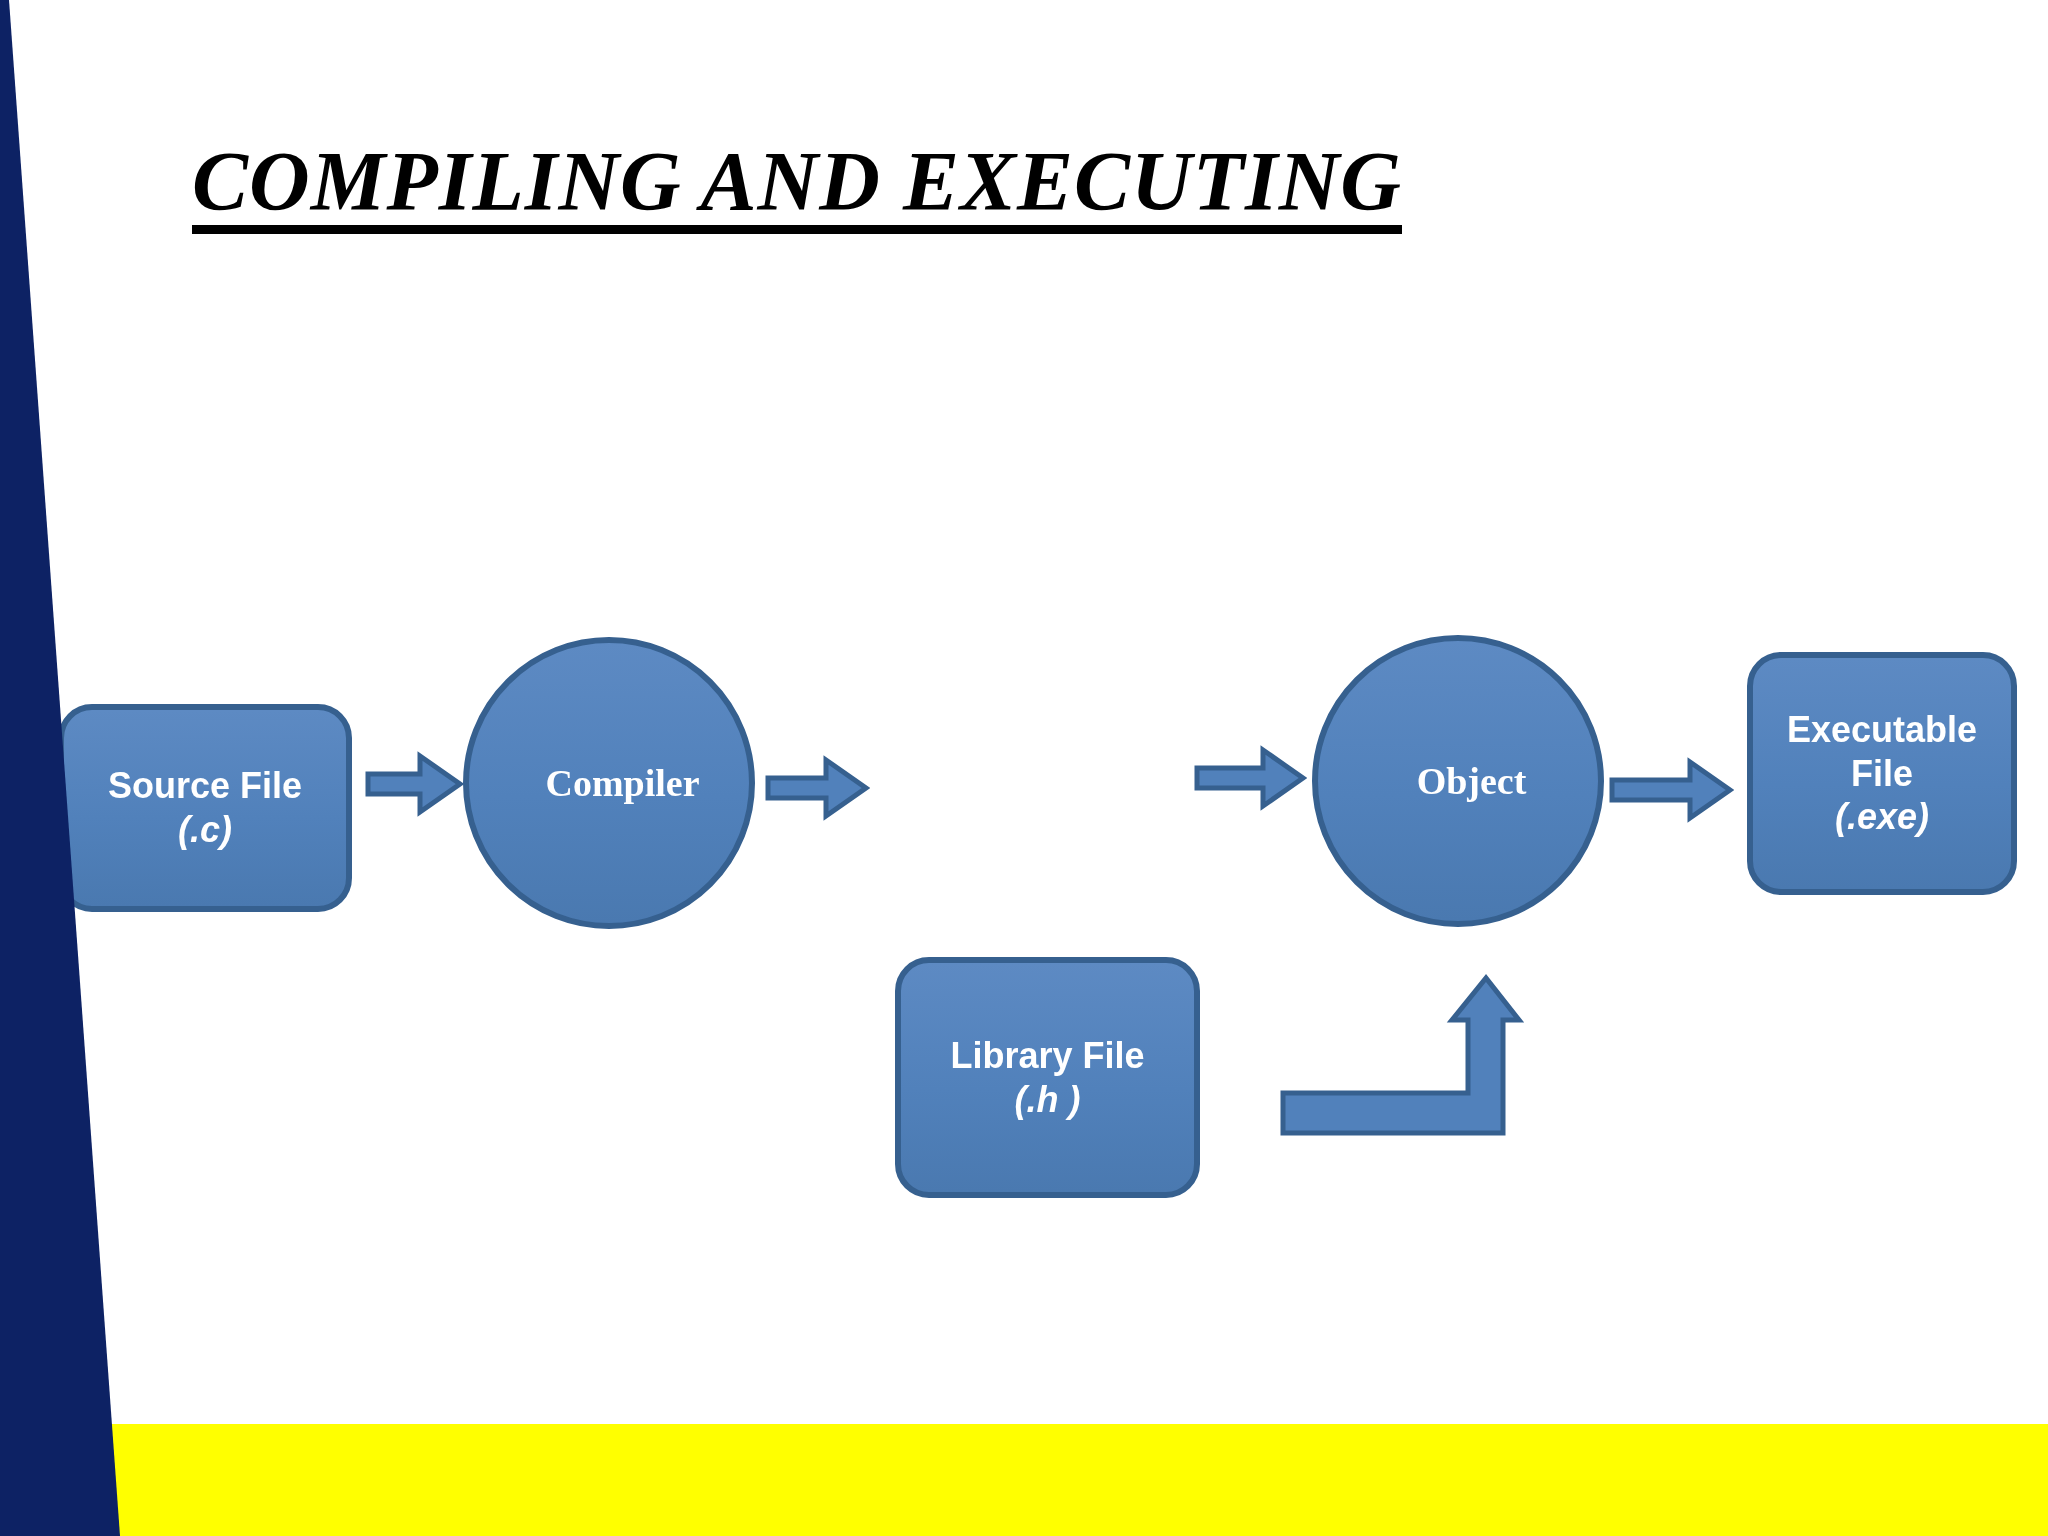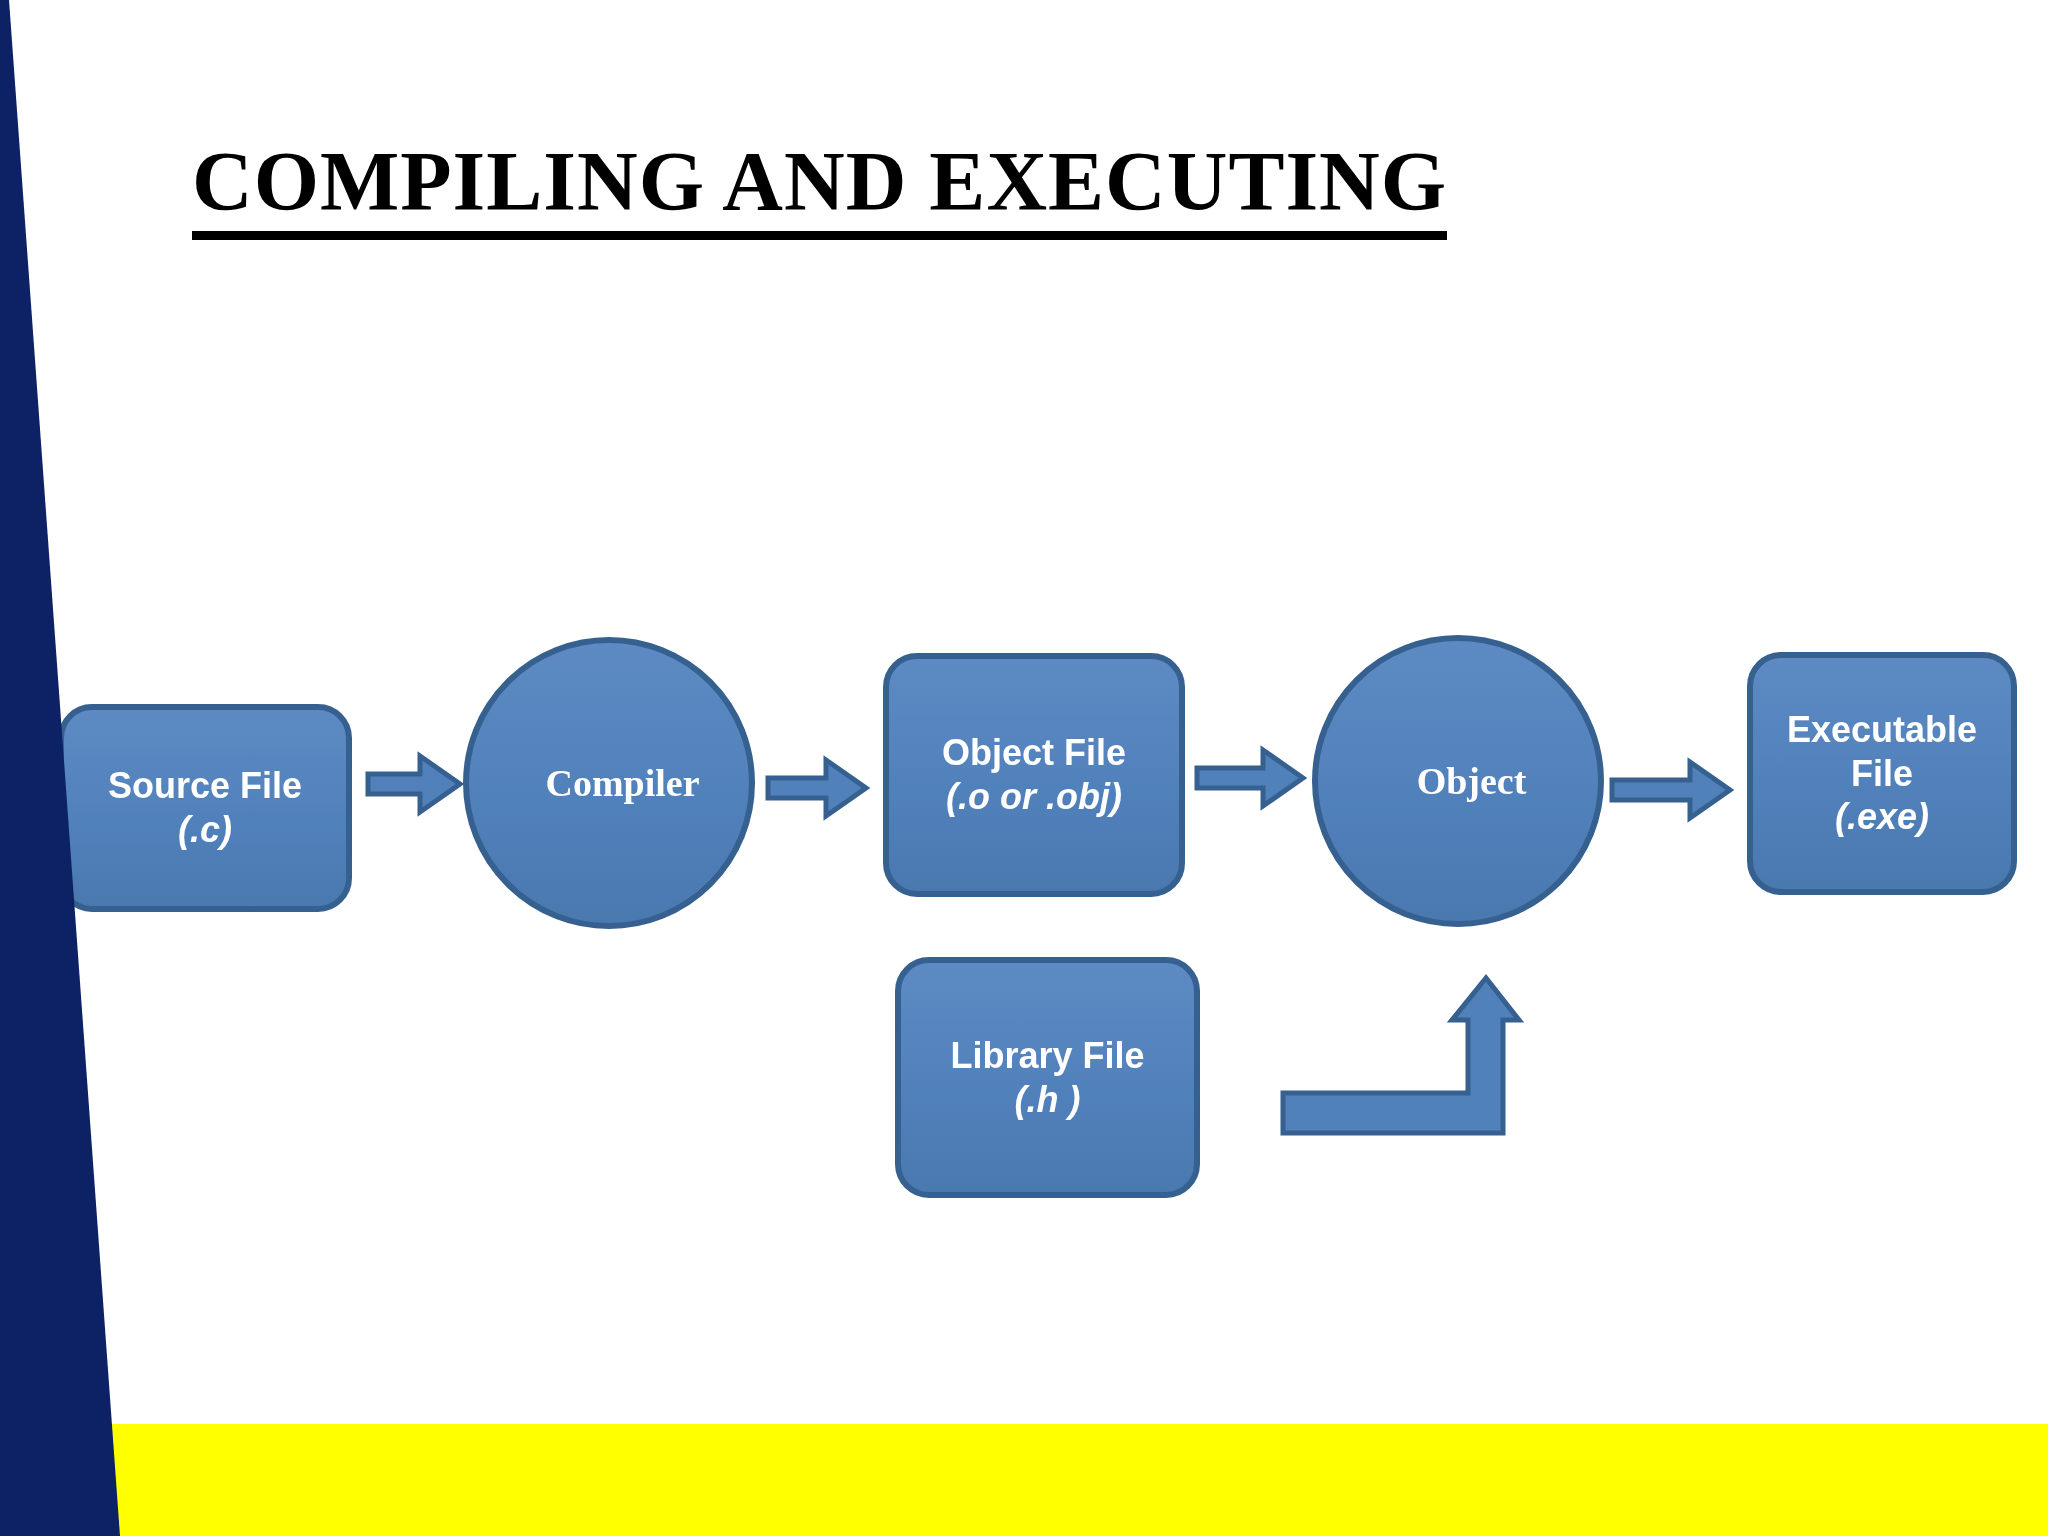--- a/index.html
+++ b/index.html
@@ -43,22 +43,23 @@
     color: var(--title-color, #000000);
     font-family: "Liberation Serif", serif;
     font-weight: 700;
     font-size: 84px;
     letter-spacing: 1px;
     line-height: 1.0;
   }
   .title .line {
     display: inline-block;
     border-bottom: 9px solid var(--title-color, #000000);
-    padding-bottom: 7px;
+    padding-bottom: 1px;
     margin-bottom: 3px;
+    font-style: italic;
   }
 
   
   .node {
     position: absolute;
     box-sizing: border-box;
     display: flex;
     flex-direction: column;
     align-items: center;
     justify-content: center;
@@ -125,26 +126,20 @@
   </svg>
 
   <div class="node circle" style="left:463px; top:637px; width:292px; height:292px;">
     <div class="label">Compiler</div>
   </div>
 
   <svg class="flow-arrow" style="left:764px; top:752px;" width="106" height="72" viewBox="0 0 106 72">
     <polygon points="4,26 62,26 62,8 102,36 62,64 62,46 4,46"></polygon>
   </svg>
 
-  <div class="node rect" style="left:883px; top:653px; width:302px; height:244px;">
-    <div class="label-wrap">
-      <div class="label">Object File</div>
-      <div class="sublabel">(.o or .obj)</div>
-    </div>
-  </div>
 
   <svg class="flow-arrow" style="left:1193px; top:742px;" width="114" height="72" viewBox="0 0 114 72">
     <polygon points="4,26 70,26 70,8 110,36 70,64 70,46 4,46"></polygon>
   </svg>
 
   <div class="node circle" style="left:1312px; top:635px; width:292px; height:292px;">
     <div class="label">Object</div>
   </div>
 
   <svg class="flow-arrow" style="left:1608px; top:754px;" width="126" height="72" viewBox="0 0 126 72">

